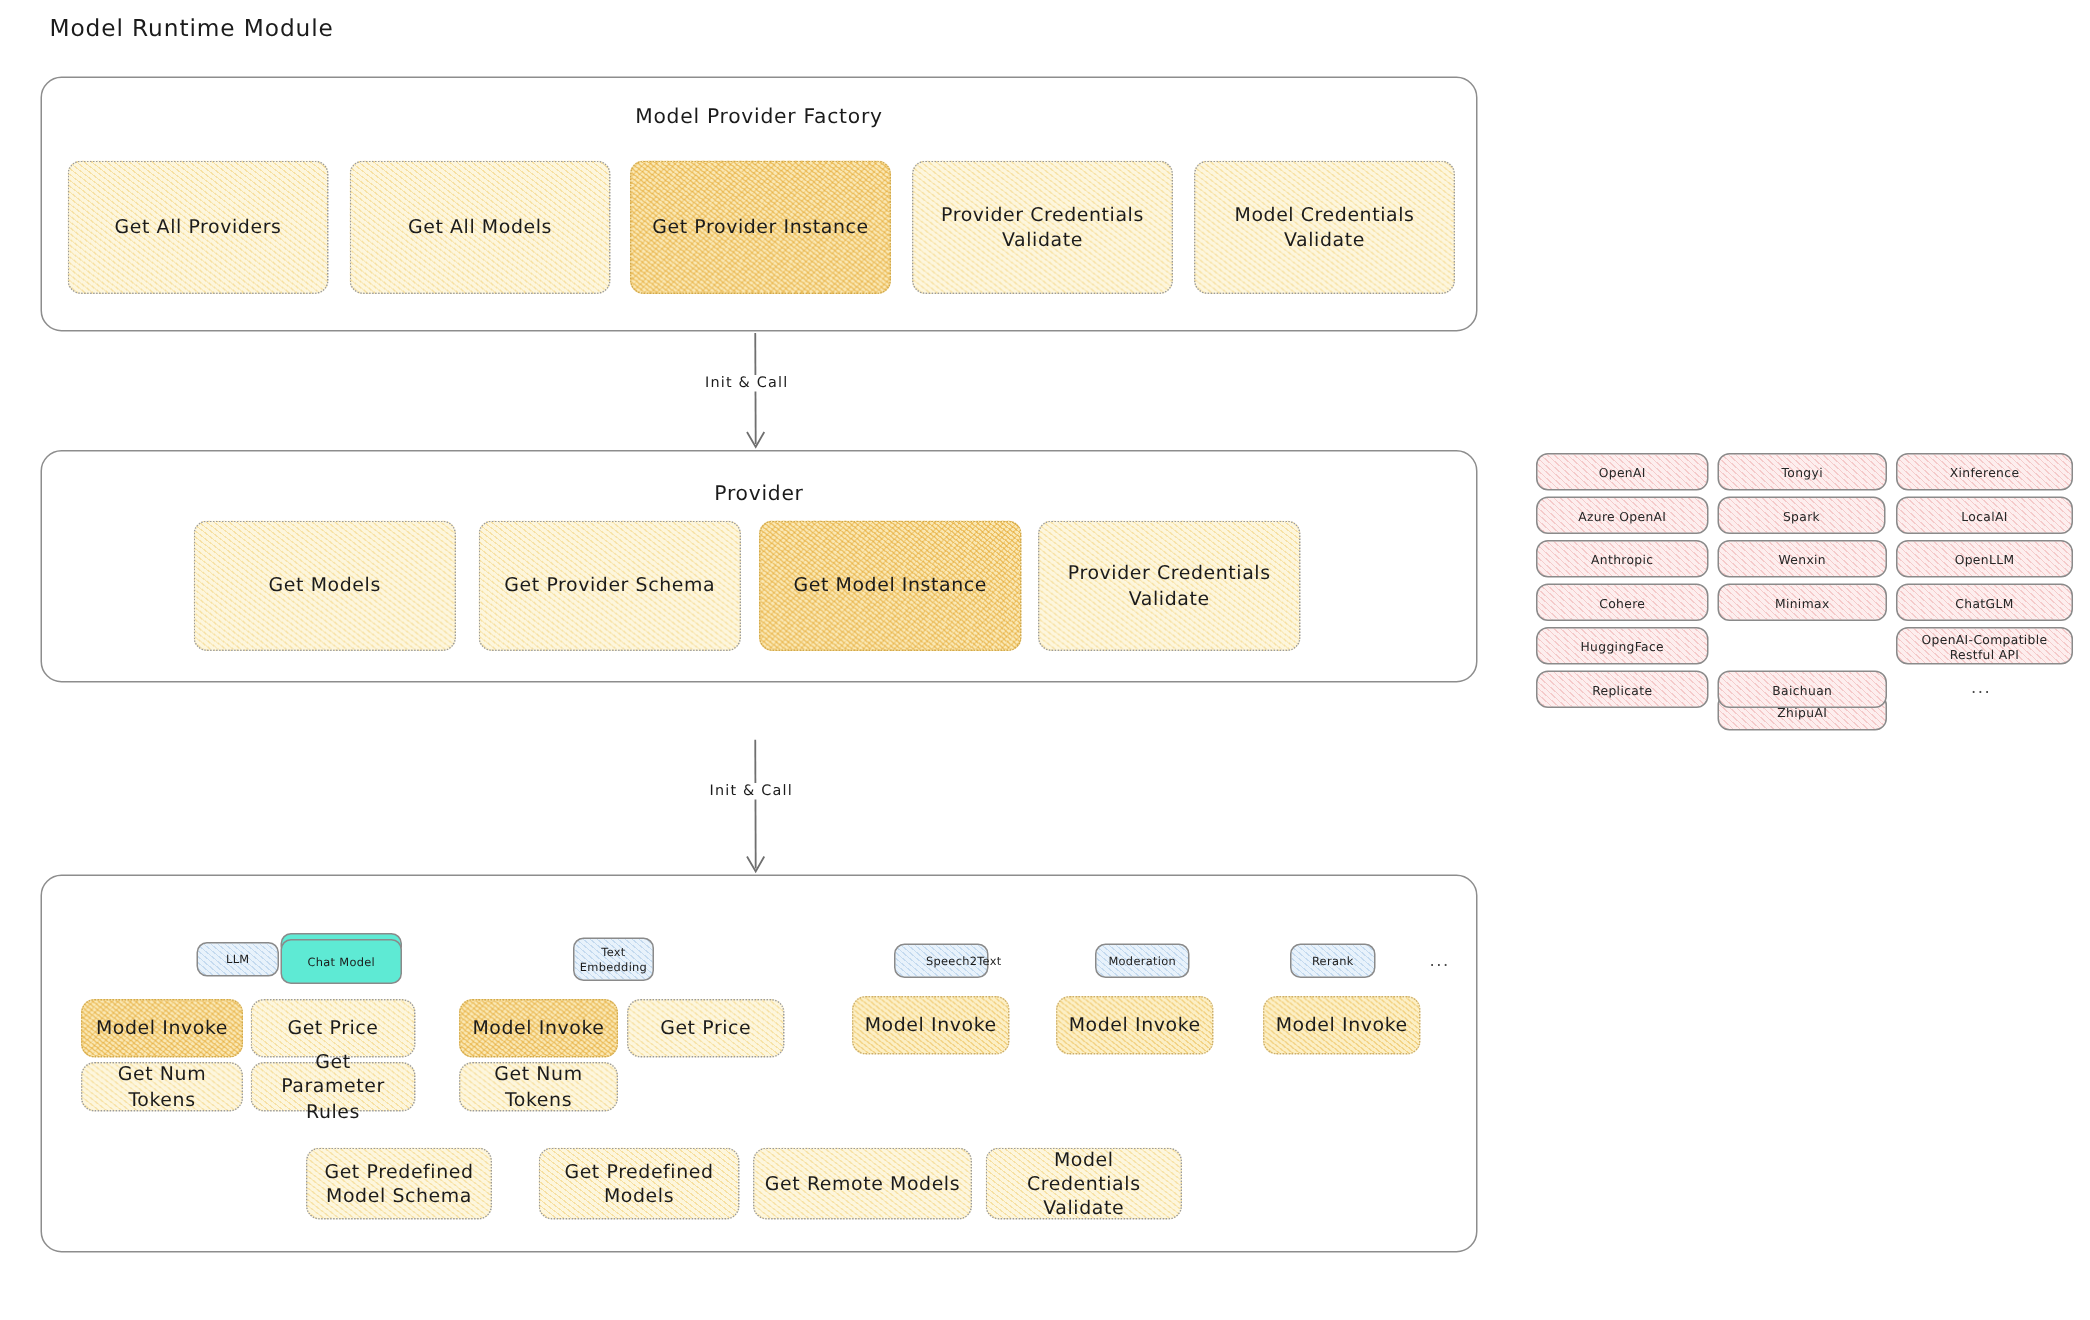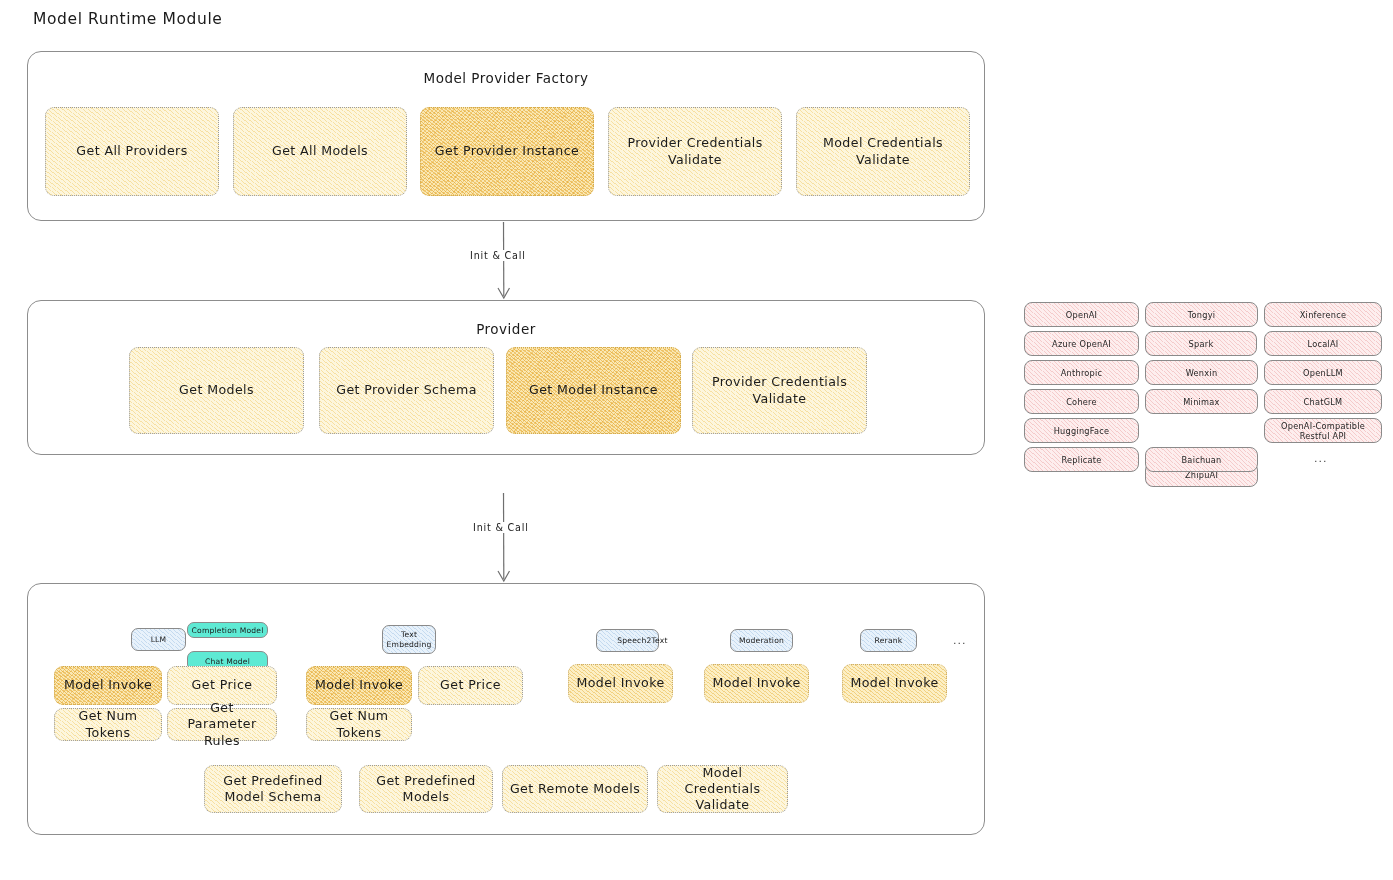--- a/index.html
+++ b/index.html
@@ -256,38 +256,38 @@
     <path d="M33.5 0 L33.8 86" stroke="#6f6f6f" stroke-width="1.2" fill="none"></path>
     <path d="M28 78 L33.8 88 L39.5 78" stroke="#6f6f6f" stroke-width="1.2" fill="none"></path>
   </svg>
   <div class="arrow-label" style="left:-1px; top:29px;">Init &amp; Call</div>
 </div>
 
 <div class="panel stack" style="left:27px; top:583px; width:958px; height:252px;">
 
   <div class="bchip" style="left:103px; top:44px; width:55px; height:23px;">LLM</div>
   <div class="wchip" style="left:159px; top:38px; width:81px; height:16px;">Completion Model</div>
-  <div class="wchip" style="left:159px; top:67px; width:81px; height:20px;">Chat Model</div>
+  <div class="wchip" style="left:159px; top:42px; width:81px; height:30px;">Chat Model</div>
 
   <div class="bchip" style="left:354px; top:41px; width:54px; height:29px;">Text Embedding</div>
   <div class="bchip" style="left:568px; top:45px; width:63px; height:23px;padding-left:30px;">Speech2Text</div>
   <div class="bchip" style="left:702px; top:45px; width:63px; height:23px;">Moderation</div>
   <div class="bchip" style="left:832px; top:45px; width:57px; height:23px;">Rerank</div>
   <div class="mellipsis" style="left:925px; top:50px;">...</div>
 
   <div class="mbox hl" style="left:26px; top:82px; width:108px; height:39px;">Model Invoke</div>
   <div class="mbox" style="left:139px; top:82px; width:110px; height:39px;">Get Price</div>
   <div class="mbox" style="left:26px; top:124px; width:108px; height:33px;">Get Num Tokens</div>
   <div class="mbox" style="left:139px; top:124px; width:110px; height:33px;">Get Parameter Rules</div>
 
   <div class="mbox hl" style="left:278px; top:82px; width:106px; height:39px;">Model Invoke</div>
   <div class="mbox" style="left:390px; top:82px; width:105px; height:39px;">Get Price</div>
   <div class="mbox" style="left:278px; top:124px; width:106px; height:33px;">Get Num Tokens</div>
 
   <div class="mbox mid" style="left:540px; top:80px; width:105px; height:39px;">Model Invoke</div>
   <div class="mbox mid" style="left:676px; top:80px; width:105px; height:39px;">Model Invoke</div>
   <div class="mbox mid" style="left:814px; top:80px; width:105px; height:39px;">Model Invoke</div>
 
-  <div class="mbox" style="left:176px; top:181px; width:138px; height:48px;">Get Predefined Model Schema</div>
+  <div class="mbox" style="left:176px; top:181px; width:124px; height:48px;">Get Predefined Model Schema</div>
   <div class="mbox" style="left:331px; top:181px; width:134px; height:48px;">Get Predefined Models</div>
   <div class="mbox" style="left:474px; top:181px; width:146px; height:48px;">Get Remote Models</div>
   <div class="mbox" style="left:629px; top:181px; width:131px; height:48px;">Model Credentials Validate</div>
 </div>
 
 </body></html>

